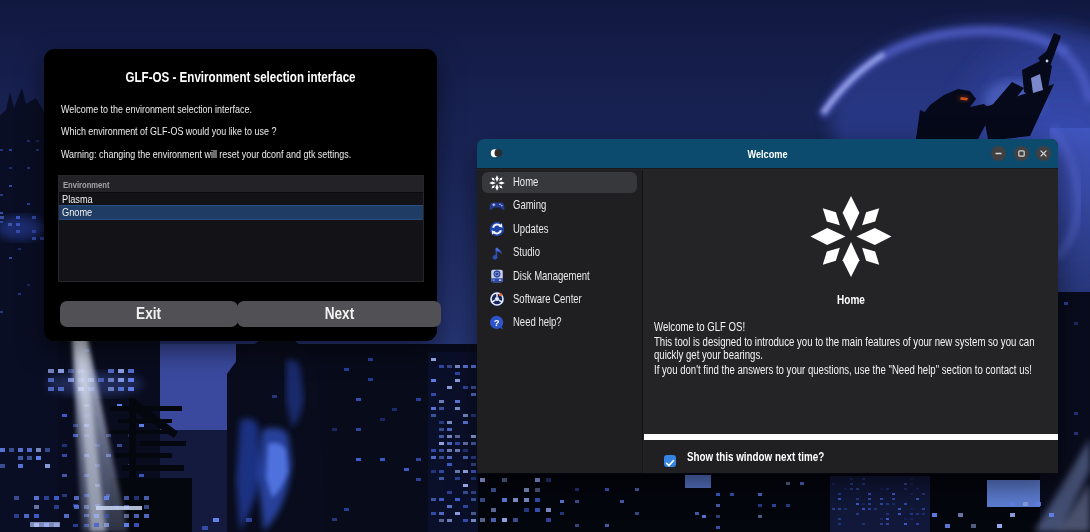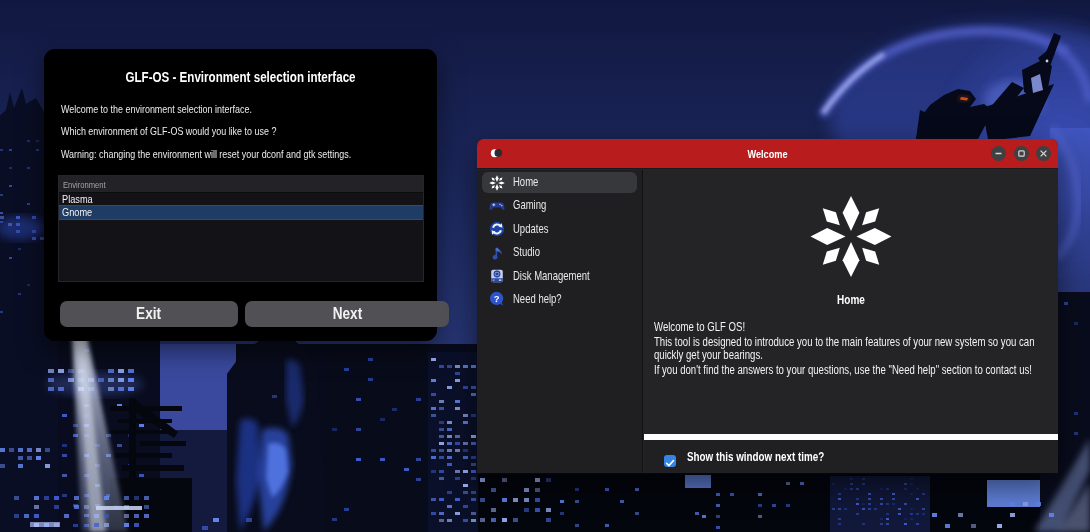--- a/index.html
+++ b/index.html
@@ -10,32 +10,32 @@
 .cxc { transform-origin:center center; }
 
 
 .win1 { position:absolute; left:44px; top:42px; width:393px; height:292px; background:#000000;
   border-radius:11px; box-shadow:0 10px 26px rgba(0,0,0,0.5); color:#ececec;margin-top:7px; }
 .w1title { text-align:center; margin-top:20px; font-size:14.5px; font-weight:bold; color:#ffffff;
   transform:scaleX(0.8); transform-origin:center top; }
 .w1p { position:absolute; left:17px; font-size:11.2px; color:#ebebeb; white-space:nowrap;
   transform:scaleX(0.8); transform-origin:left top; }
 .w1table { position:absolute; left:14px; top:126px; width:366px; height:107px; background:#131317; border:1px solid #26262a; }
-.w1th { height:17px; background:#232327; color:#a2a2a8; font-size:9.5px; font-weight:normal; line-height:17px; padding-left:4px; border-bottom:1px solid #0c0c0e; }
+.w1th { height:17px; background:#232327; color:#a2a2a8; font-size:9.5px; font-weight:bold; line-height:17px; padding-left:4px; border-bottom:1px solid #0c0c0e; }
 .w1row { height:13.2px; font-size:11.5px; line-height:13.2px; padding-left:2.5px; color:#f0f0f0; }
 .w1row.sel { background:#1e3c64; box-shadow:0 -1px 0 #2a4c7c, 0 1px 0 #2a4c7c; }
 .w1btn { position:absolute; top:252px; height:26px; background:#515155; border-radius:7px; text-align:center;
   line-height:26px; font-size:17px; font-weight:bold; color:#f2f2f2; }
 .btnexit { left:16px; width:178px; }
-.btnnext { left:201px; width:204px; }
+.btnnext { left:193px; width:204px; }
 
 
 .win2 { position:absolute; left:477px; top:139px; width:581px; height:334px; background:#242427;
   border-radius:7px 7px 0 0; box-shadow:0 12px 30px rgba(0,0,0,0.55); overflow:hidden; }
-.w2tb { position:absolute; left:0; top:0; width:100%; height:30px; background:#b91c1c; border-bottom:1px solid #1a1a1c;padding-left:28px; }
+.w2tb { position:absolute; left:0; top:0; width:100%; height:30px; background:#0c4a6e; border-bottom:1px solid #1a1a1c;padding-left:28px; }
 .w2tbtitle { position:absolute; left:0; right:0; top:0; text-align:center; line-height:30px; font-size:11.5px; font-weight:bold; color:#ffffff; transform:scaleX(0.8); transform-origin:center center; }
 .crescent { position:absolute; left:13.5px; top:9.2px; width:7.5px; height:10.5px; overflow:visible; }
 .wbtn { position:absolute; top:7px; width:15px; height:15px; border-radius:50%; background:#404043; color:#d6d6d6; }
 .wbtn svg { position:absolute; left:0; top:0; }
 .bmin { left:514px; } .bmax { left:536.5px; } .bcls { left:559px; }
 .w2side { position:absolute; left:0; top:31px; width:166px; height:303px; background:#1f1f22; border-right:1px solid #121214; }
 .sbitem { position:relative; margin:0 5px; height:21px; border-radius:6px; margin-bottom:2.4px; }
 .w2side .sbitem:first-child { margin-top:2px; }
 .sbitem.sel { background:#37383c; }
 .sbic { position:absolute; left:7px; top:2.5px; width:16px; height:16px; }
@@ -593,20 +593,34 @@
                 <line x1="5.1" y1="4.3" x2="10.9" y2="7.7"></line>
                 <line x1="10.9" y1="4.3" x2="5.1" y2="7.7"></line>
               </g>
               <rect x="9.8" y="11.4" width="2.6" height="1.4" rx="0.3" fill="#dfe6f6"></rect>
               <rect x="3.6" y="11.4" width="2" height="1.4" rx="0.3" fill="#8fa3e0"></rect>
             </svg></span>
           <span class="sblbl">Disk Management</span>
         </div>
 <div class="sbitem">
           <span class="sbic"><svg width="16" height="16" viewBox="0 0 16 16">
+              <circle cx="8" cy="8" r="7.3" fill="#16265c"></circle>
+              <circle cx="8" cy="8" r="6" fill="none" stroke="#e8ecf8" stroke-width="1.6"></circle>
+              <circle cx="8" cy="8" r="2.1" fill="#e8ecf8"></circle>
+              <g stroke="#e8ecf8" stroke-width="1.5">
+                <line x1="8" y1="5.9" x2="8" y2="2.2"></line>
+                <line x1="6.2" y1="9.1" x2="3" y2="11"></line>
+                <line x1="9.8" y1="9.1" x2="13" y2="11"></line>
+              </g>
+              <circle cx="11.5" cy="3.6" r="1.7" fill="#e8692b"></circle>
+            </svg></span>
+          <span class="sblbl">Software Center</span>
+        </div>
+<div class="sbitem">
+          <span class="sbic"><svg width="16" height="16" viewBox="0 0 16 16">
               <circle cx="7.6" cy="7.4" r="6.6" fill="#2e54cc"></circle>
               <path d="M11 12.8 L14.2 14.6 L12.6 10.9 Z" fill="#2e54cc"></path>
               <text x="7.6" y="10.6" font-family="Liberation Sans" font-size="9.5" font-weight="bold" fill="#fff" text-anchor="middle">?</text>
             </svg></span>
           <span class="sblbl">Need help?</span>
         </div>
   </div>
   <div class="w2main">
     <div class="w2logo"><svg width="83" height="83" viewBox="-40 -40 80 80" xmlns="http://www.w3.org/2000/svg">
             <g fill="#ffffff">

